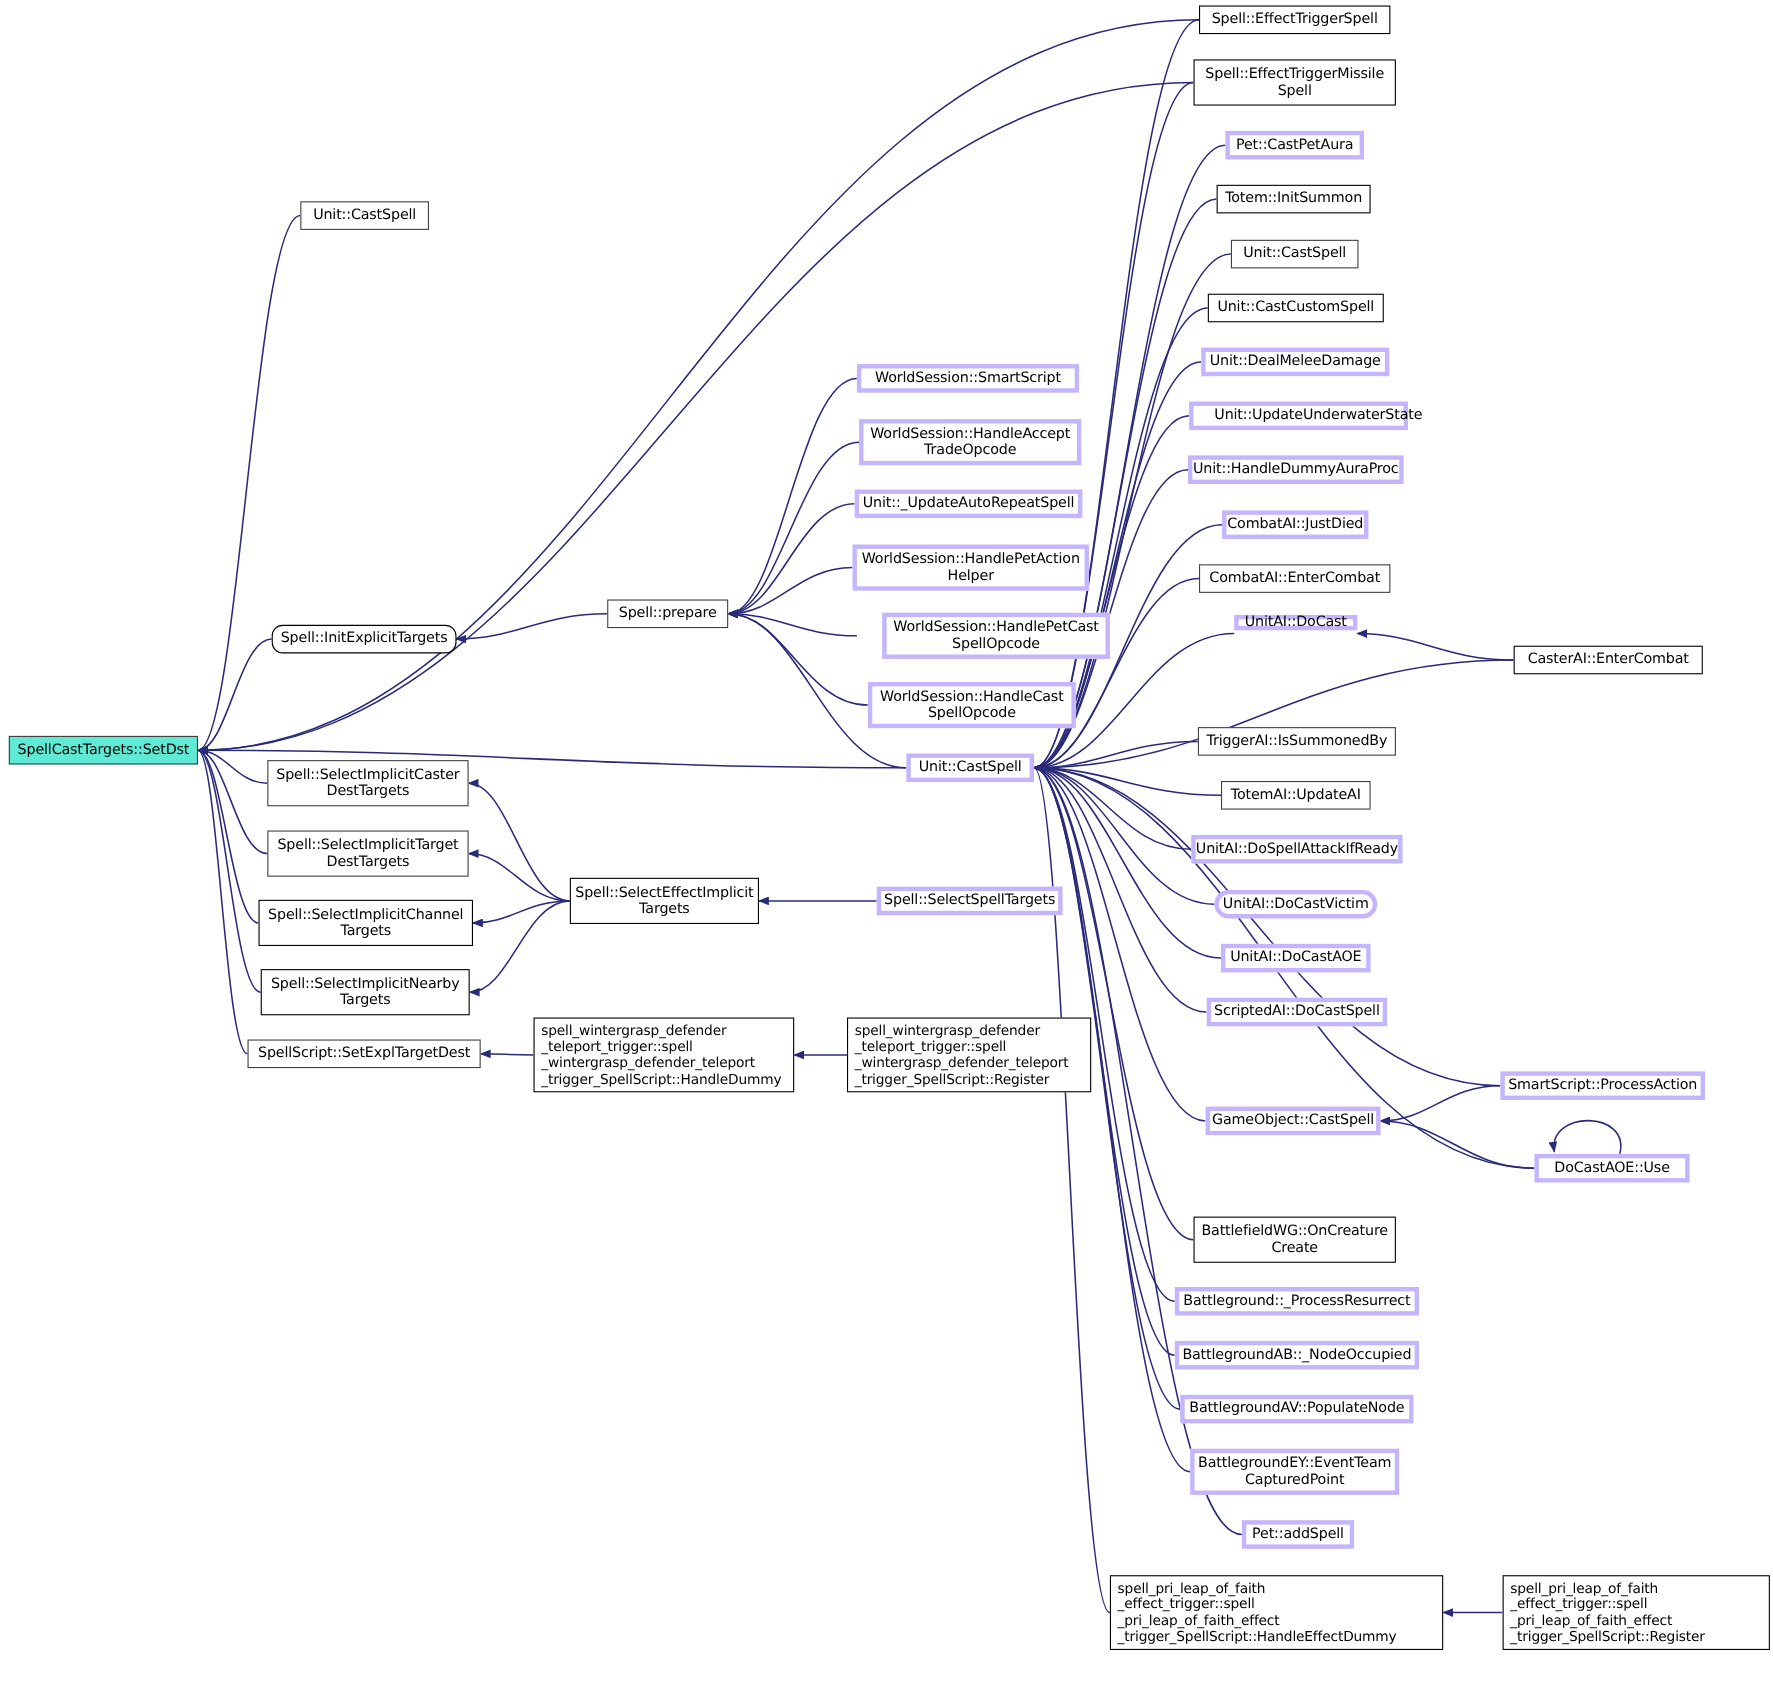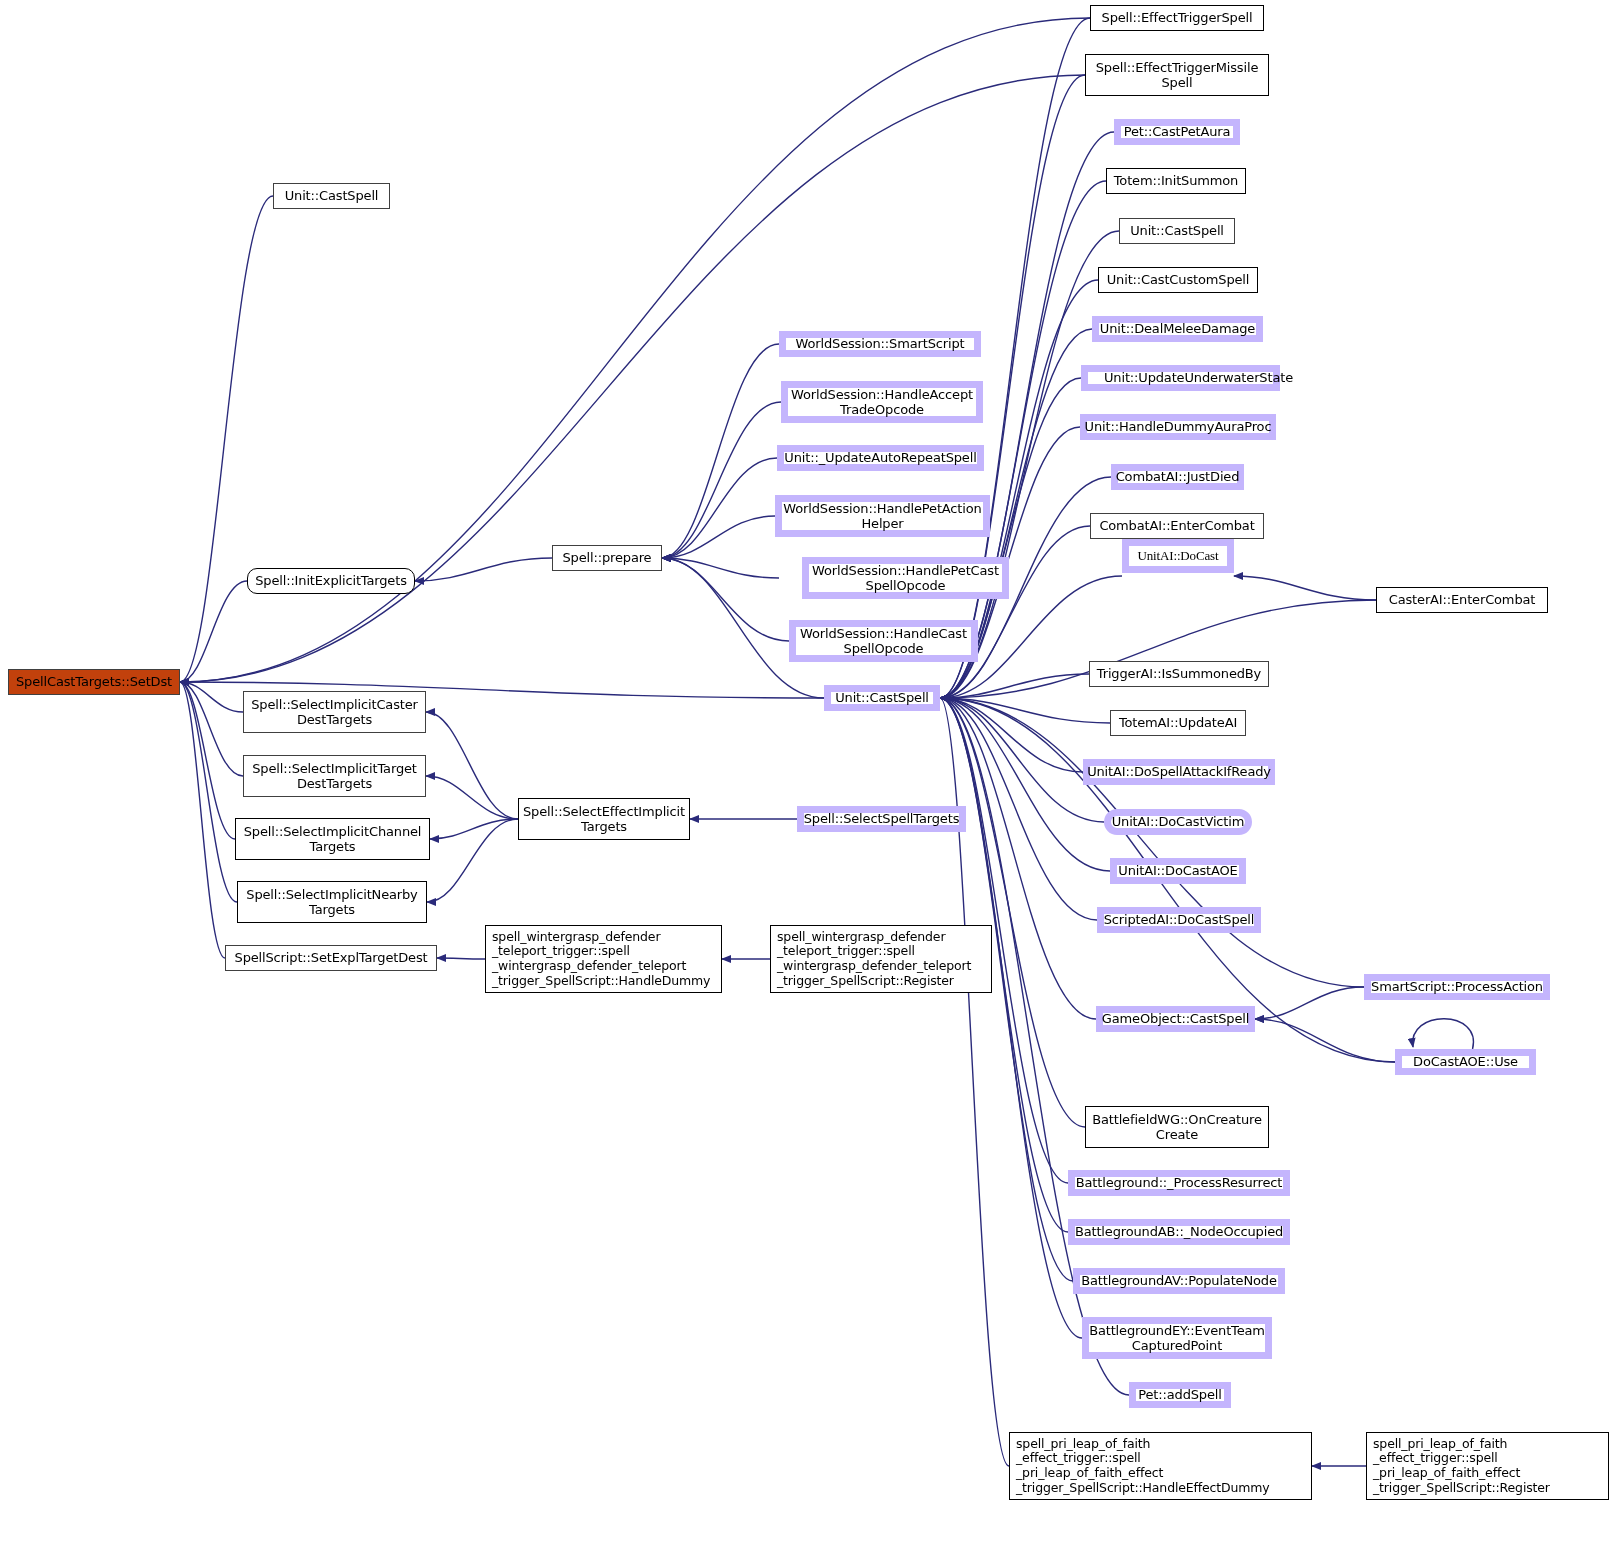--- a/index.html
+++ b/index.html
@@ -19,24 +19,24 @@
     justify-content:center;
     text-align:center;
     line-height:1.18;
     font-size:13px;
     color:#000000;
     background:#ffffff;
     border:1px solid #000000;
     white-space:pre;
     letter-spacing:-0.15px;
   }
-  .node.red{border:7px solid #c4b5fd;}
+  .node.red{border:4px solid #c4b5fd;}
   .node.gray{border:1px solid #404040;}
   .node.black{border:1px solid #000000;}
-  .node.root{background:#c2410c;border:1px solid #404040;}
+  .node.root{background:#5eead4;border:1px solid #404040;}
   .node.leftalign{justify-content:flex-start;text-align:left;padding-left:6px;}
 </style>
 </head>
 <body>
 
 <div id="canvas">
   <svg id="edges" xmlns="http://www.w3.org/2000/svg">
     <defs>
       <marker id="arrow" markerWidth="10" markerHeight="8" refX="9" refY="4" orient="auto" markerUnits="userSpaceOnUse">
         <path d="M0,0 L10,4 L0,8 z" fill="#2a2a7a"></path>
@@ -145,21 +145,21 @@
 Spell</div>
       <div class="node red" style="left: 1114px; top: 119px; width: 126px; height: 26px;">Pet::CastPetAura</div>
       <div class="node black" style="left: 1106px; top: 168px; width: 140px; height: 26px;">Totem::InitSummon</div>
       <div class="node gray" style="left: 1119px; top: 218px; width: 116px; height: 26px;">Unit::CastSpell</div>
       <div class="node black" style="left: 1098px; top: 267px; width: 160px; height: 26px;">Unit::CastCustomSpell</div>
       <div class="node red" style="left: 1092px; top: 316px; width: 171px; height: 26px;">Unit::DealMeleeDamage</div>
       <div class="node red" style="left: 1081px; top: 365px; width: 199px; height: 26px; padding-left: 36px;">Unit::UpdateUnderwaterState</div>
       <div class="node red" style="left: 1080px; top: 414px; width: 196px; height: 26px;">Unit::HandleDummyAuraProc</div>
       <div class="node red" style="left: 1111px; top: 464px; width: 133px; height: 26px;">CombatAI::JustDied</div>
       <div class="node gray" style="left: 1090px; top: 513px; width: 174px; height: 26px;">CombatAI::EnterCombat</div>
-      <div class="node red" style="left: 1122px; top: 539px; width: 112px; height: 34px; font-family: Liberation Serif, serif;">UnitAI::DoCast</div>
+      <div class="node red" style="left: 1122px; top: 559px; width: 112px; height: 14px;">UnitAI::DoCast</div>
       <div class="node black" style="left: 1376px; top: 587px; width: 172px; height: 26px;">CasterAI::EnterCombat</div>
       <div class="node gray" style="left: 1089px; top: 661px; width: 180px; height: 26px;">TriggerAI::IsSummonedBy</div>
       <div class="node gray" style="left: 1110px; top: 710px; width: 136px; height: 26px;">TotemAI::UpdateAI</div>
       <div class="node red" style="left: 1083px; top: 759px; width: 192px; height: 26px;">UnitAI::DoSpellAttackIfReady</div>
       <div class="node red" style="left: 1104px; top: 809px; width: 148px; height: 26px; border-radius: 13px;">UnitAI::DoCastVictim</div>
       <div class="node red" style="left: 1110px; top: 858px; width: 136px; height: 26px;">UnitAI::DoCastAOE</div>
       <div class="node red" style="left: 1097px; top: 907px; width: 164px; height: 26px;">ScriptedAI::DoCastSpell</div>
       <div class="node red" style="left: 1096px; top: 1006px; width: 159px; height: 26px;">GameObject::CastSpell</div>
       <div class="node red" style="left: 1364px; top: 974px; width: 186px; height: 26px;">SmartScript::ProcessAction</div>
       <div class="node red" style="left: 1395px; top: 1049px; width: 141px; height: 26px;">DoCastAOE::Use</div>

